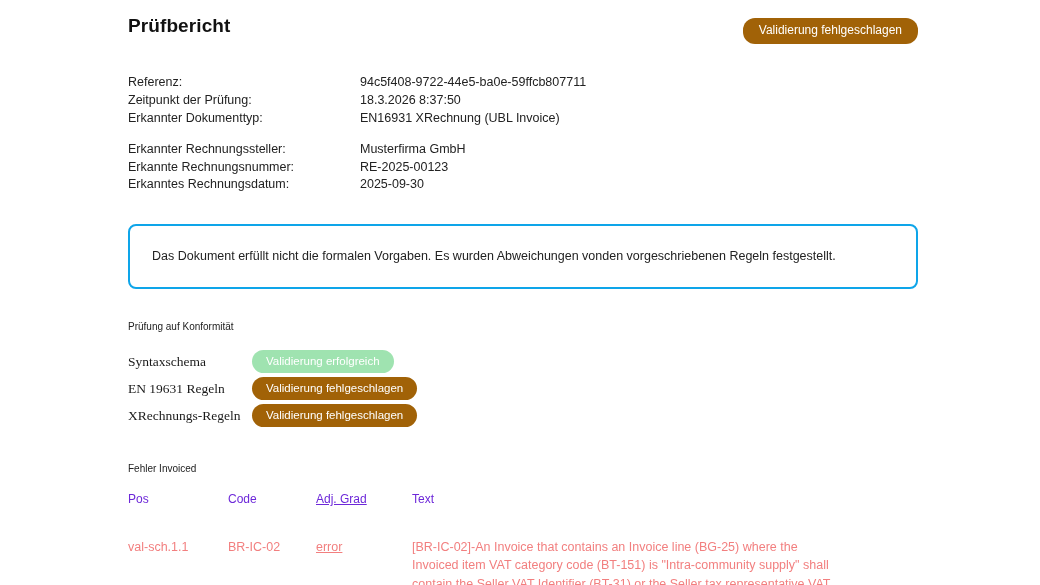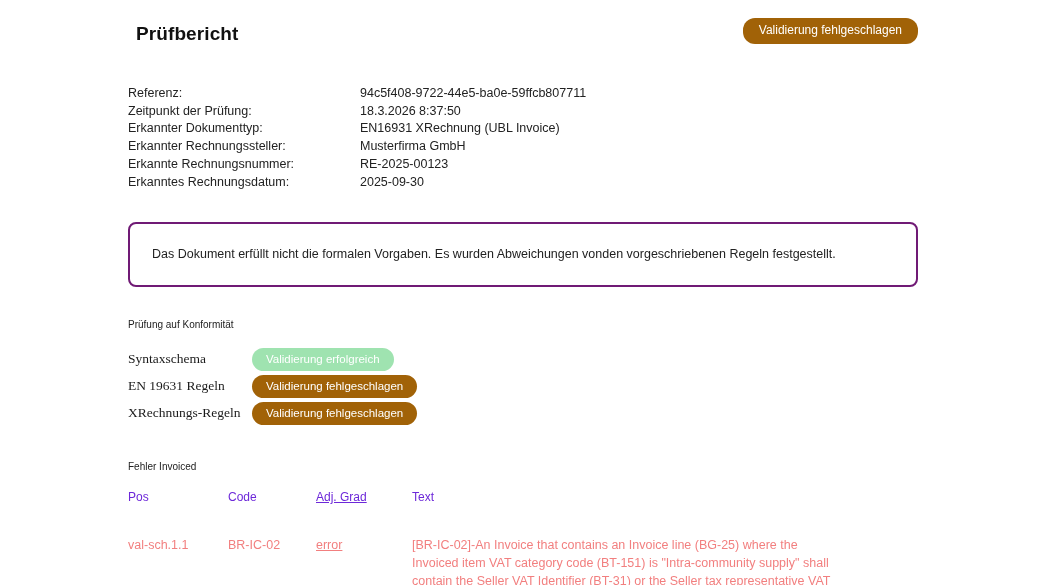--- a/index.html
+++ b/index.html
@@ -34,21 +34,21 @@
     display: flex;
     align-items: flex-start;
     justify-content: space-between;
     padding-top: 14px;
   }
   .doc-title {
     font-size: 19px;
     font-weight: bold;
     color: #111111;
     letter-spacing: 0.1px;
-    margin: 8px;
+    margin: 0;
     line-height: 1.3;
   }
 
   
   .badge {
     display: inline-block;
     border-radius: 12px;
     padding: 4px 14px 5px 14px;
     font-size: 11.5px;
     line-height: 1.25;
@@ -67,26 +67,26 @@
   .meta {
     margin-top: 30px;
     font-size: 12.5px;
     color: #222;
     line-height: 1.35;
   }
   .meta table { border-collapse: collapse; }
   .meta td { padding: 0 0 1px 0; vertical-align: top; }
   .meta td.label { width: 232px; white-space: nowrap; }
   .meta td.value { white-space: nowrap; }
-  .meta-block + .meta-block { }
+  .meta-block + .meta-block { margin-top: 13px; }
 
   
   .alert {
     margin-top: 30px;
-    border: 2px solid #701a75;
+    border: 2px solid #0ea5e9;
     border-radius: 8px;
     background: #ffffff;
     height: 65px;
     display: flex;
     align-items: center;
     width: 790px;
   }
   .alert-text {
     font-size: 12.5px;
     color: #222;

